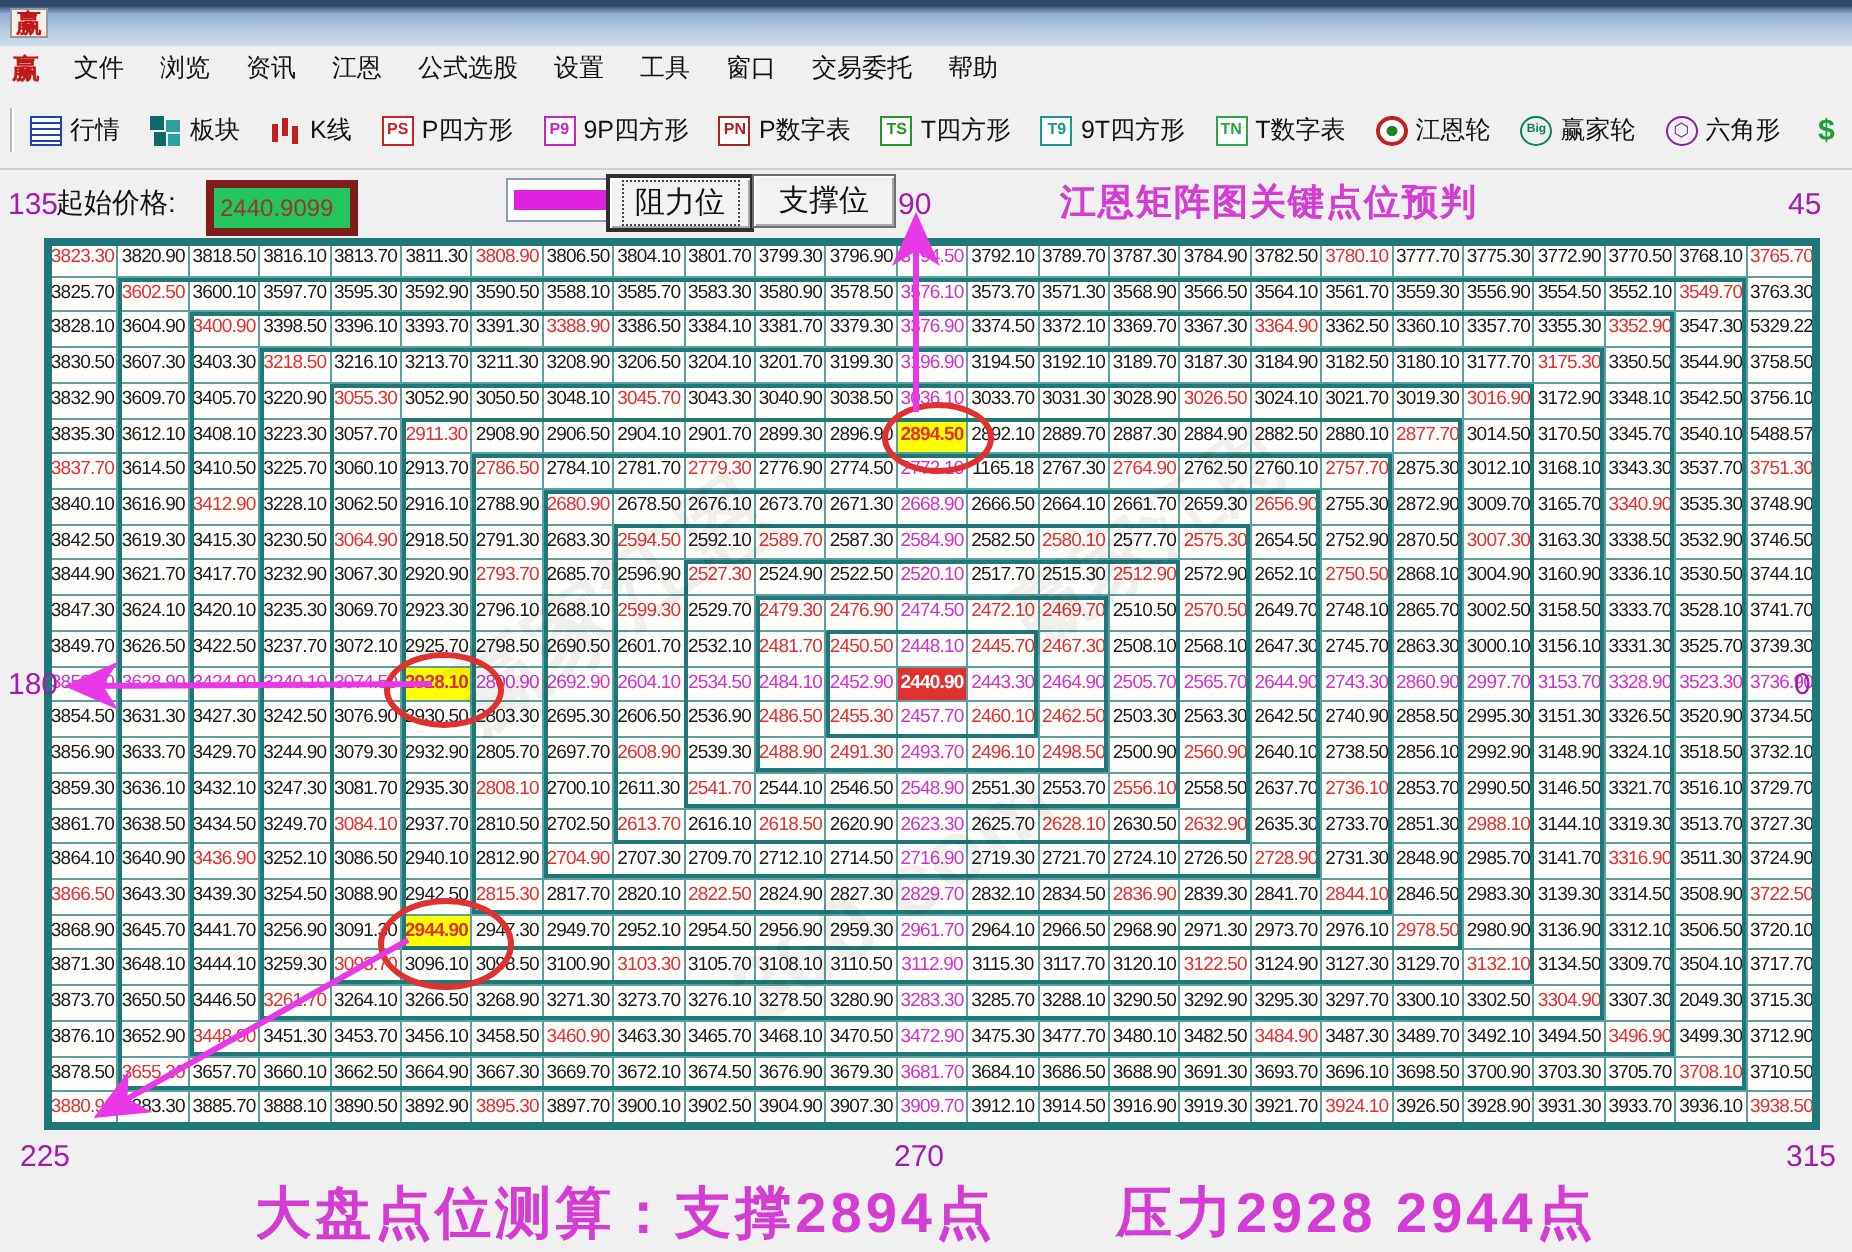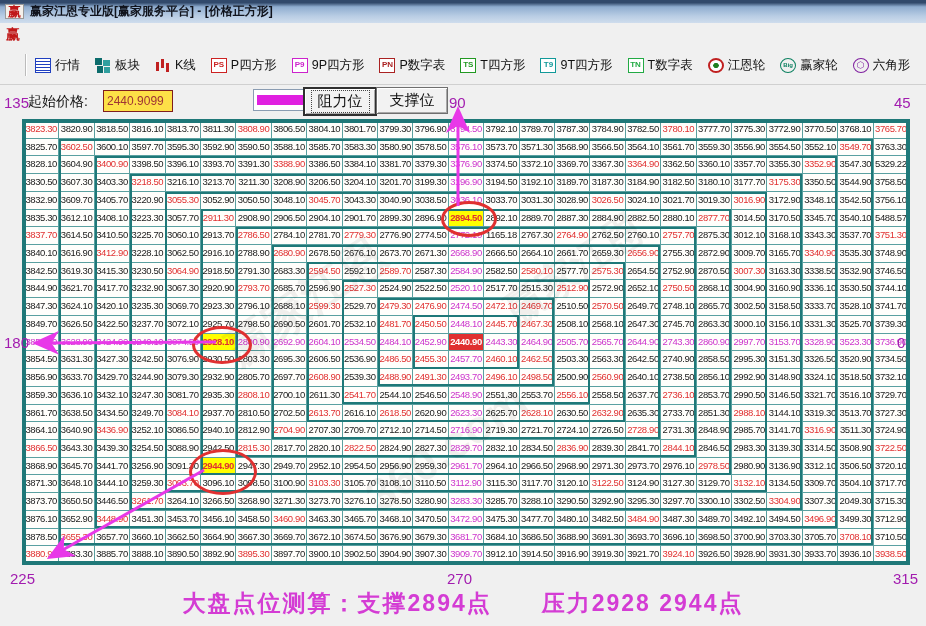--- a/index.html
+++ b/index.html
@@ -12,21 +12,21 @@
   .applogo{color:#c01818;font-weight:bold;font-size:13px;margin-right:6px;
     background:#f4f0ea;border:1px solid #999;padding:0 2px;line-height:13px;}
   .titletext{font-size:12px;color:#10131c;font-weight:bold;}
   
   .menubar{position:absolute;left:0;top:23px;width:926px;height:23px;background:#f0f0f0;
     display:flex;align-items:center;border-bottom:1px solid #e2e2e2;}
   .menulogo{color:#c01818;font-weight:bold;font-size:14px;padding:0 8px 0 6px;}
   .menuitem{font-size:12.5px;color:#111;padding:3px 9px;cursor:default;}
   
   .toolbar{position:absolute;left:0;top:46px;width:926px;height:39px;background:#f0f0f0;
-    display:flex;align-items:center;border-bottom:1px solid #d0d0d0;padding-left:20px;box-sizing:border-box;}
+    display:flex;align-items:center;border-bottom:1px solid #d0d0d0;padding-left:0;box-sizing:border-box;}
   .tbsep{width:2px;height:22px;border-left:1px solid #bbb;border-right:1px solid #fff;margin:0 5px;}
   .tbitem{display:flex;align-items:center;margin-right:9px;padding:2px 3px;cursor:default;}
   .tbico{width:16px;height:15px;margin-right:4px;display:flex;align-items:center;justify-content:center;
     font-size:8px;font-weight:bold;box-sizing:border-box;flex:none;}
   .tblabel{font-size:12.5px;color:#111;white-space:nowrap;}
   .ico-badge{border:1px solid currentColor;background:#fff;line-height:1;}
   .ico-table{border:1px solid #2040c0;background:
      repeating-linear-gradient(#fff 0 2px,#2040c0 2px 3px),#fff;}
   .ico-blocks{background:
      linear-gradient(#0c6c6c,#0c6c6c) 0 0/7px 7px no-repeat,
@@ -38,22 +38,22 @@
      linear-gradient(#c02020,#c02020) 6px 1px/3px 9px no-repeat,
      linear-gradient(#c02020,#c02020) 11px 5px/3px 9px no-repeat;}
   .ico-wheel{border-radius:50%;border:2px solid #c02020;background:radial-gradient(#208020 0 30%,#fff 35%);}
   .ico-bigwheel{border-radius:50%;border:1px solid #0c8060;color:#0c8060;font-size:6px;}
   .ico-hex{border-radius:50%;border:1px solid #8020a0;color:#8020a0;font-size:9px;}
   .ico-dollar{color:#18a038;font-size:15px;font-weight:bold;}
   
   .controls{position:absolute;left:0;top:85px;width:926px;height:32px;background:#f0f0f0;}
   .ctl-label{position:absolute;font-size:14px;color:#111;top:8px;}
   .angle{position:absolute;font-size:15px;color:#a21caf;}
-  .startprice{position:absolute;left:103px;top:5px;width:62px;height:18px;border:1px solid #7f1d1d;
-     background:#fde047;color:#a03434;font-size:12px;padding:1px 3px;font-family:"Liberation Sans",sans-serif;}
+  .startprice{position:absolute;left:103px;top:5px;width:62px;height:18px;border:4px solid #7f1d1d;
+     background:#22c55e;color:#a03434;font-size:12px;padding:1px 3px;font-family:"Liberation Sans",sans-serif;}
   .combo{position:absolute;left:253px;top:4px;width:72px;height:20px;background:#fff;
      border:1px solid #8a9cb2;display:flex;align-items:center;}
   .combo .swatch{flex:1;height:12px;margin:0 3px;background:
      repeating-linear-gradient(90deg,#e020e0 0 7px,#fff 7px 10px) center/100% 3px no-repeat,#e83ce8;
      background:#e020e0;height:10px;}
   .combo .drop{width:17px;height:18px;background:#e8e8e8;border-left:1px solid #aaa;
      display:flex;align-items:center;justify-content:center;font-size:8px;color:#333;}
   .pushbtn{position:absolute;top:2px;height:25px;background:#f2f2f2;border:1px solid #6f6f6f;
      box-shadow:inset 1px 1px 0 #fff,inset -1px -1px 0 #a8a8a8;font-size:15px;color:#111;
      display:flex;align-items:center;justify-content:center;font-family:"Liberation Sans",sans-serif;}
@@ -70,35 +70,46 @@
   .cell.red{color:#e03030;}
   .cell.magenta{color:#cc33cc;}
   .cell.center{background:#e03030;color:#fff;font-weight:bold;}
   .cell.keylevel{background:#ffff00;color:#e03030;font-weight:bold;}
   .ring{position:absolute;border:2px solid #1f7878;pointer-events:none;box-sizing:border-box;}
   .ellipse{position:absolute;border:3px solid #e03030;border-radius:50%;pointer-events:none;}
   .wm{position:absolute;color:#000;opacity:0.055;font-size:46px;font-weight:bold;
      pointer-events:none;white-space:nowrap;}
   
   .statusrow{position:absolute;left:0;top:588px;width:926px;text-align:center;
-     font-size:23px;font-weight:bold;color:#d43cd4;letter-spacing:2px;}
+     font-size:28px;font-weight:bold;color:#d43cd4;letter-spacing:2px;}
   svg.overlay{position:absolute;left:0;top:0;pointer-events:none;}
 </style>
 </head>
 <body>
 
 <div id="app">
 
   <div class="titlebar">
     <span class="applogo">赢</span>
-    <span class="titletext">赢家江恩专业版[赢家服务平台] - [价格正方形]</span>
   </div>
 
   <div class="menubar">
     <span class="menulogo">赢</span>
+    <span id="menuitems" style="display: flex;">
+        <span class="menuitem">文件</span>
+        <span class="menuitem">浏览</span>
+        <span class="menuitem">资讯</span>
+        <span class="menuitem">江恩</span>
+        <span class="menuitem">公式选股</span>
+        <span class="menuitem">设置</span>
+        <span class="menuitem">工具</span>
+        <span class="menuitem">窗口</span>
+        <span class="menuitem">交易委托</span>
+        <span class="menuitem">帮助</span>
+      </span>
   </div>
 
   <div class="toolbar">
     <span class="tbsep"></span>
     <span id="tbitems" style="display:flex;align-items:center;">
         <span class="tbitem">
           <span class="tbico ico-table"></span>
           <span class="tblabel">行情</span>
         </span>
         <span class="tbitem">
@@ -160,20 +171,21 @@
       <span class="swatch"></span>
       <span class="drop">▼</span>
     </div>
     <div class="pushbtn default" style="left:303px;width:70px;">
       <span class="inner">阻力位</span>
     </div>
     <div class="pushbtn" style="left:376px;width:70px;">
       <span>支撑位</span>
     </div>
     <span class="angle" style="left:449px;top:9px;">90</span>
+    <span class="heading">江恩矩阵图关键点位预判</span>
     <span class="angle" style="left:894px;top:9px;">45</span>
   </div>
 
   <div class="gridwrap">
     <div class="gann" id="gann">
         <div class="cell red">3823.30</div>
         <div class="cell ">3820.90</div>
         <div class="cell ">3818.50</div>
         <div class="cell ">3816.10</div>
         <div class="cell ">3813.70</div>

